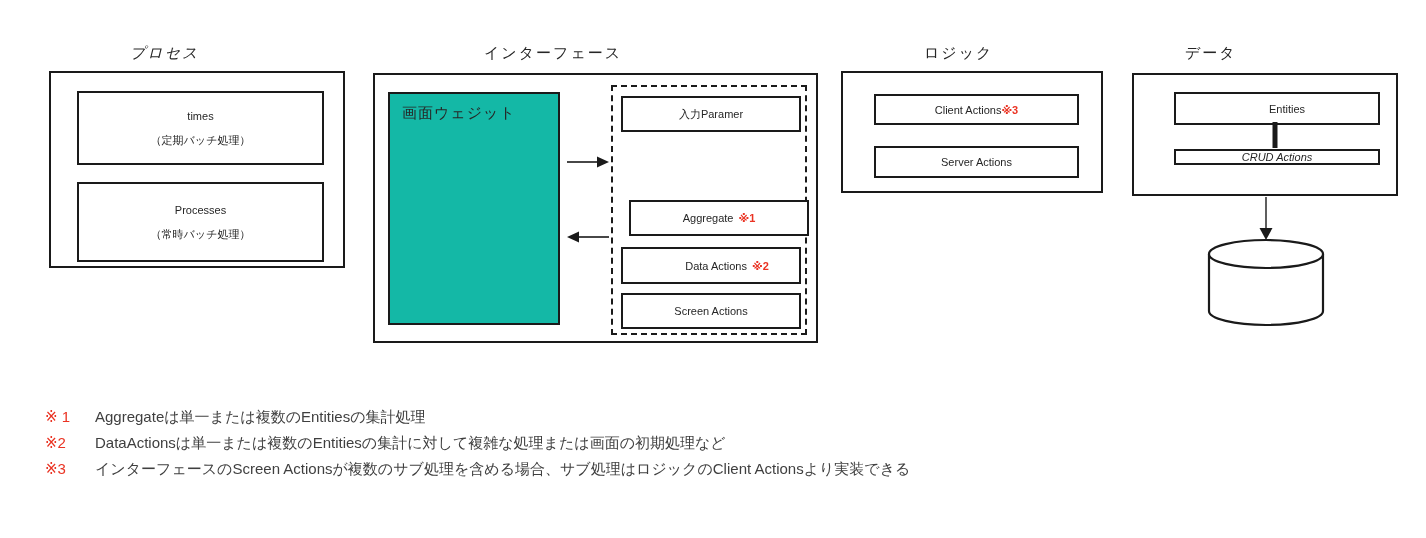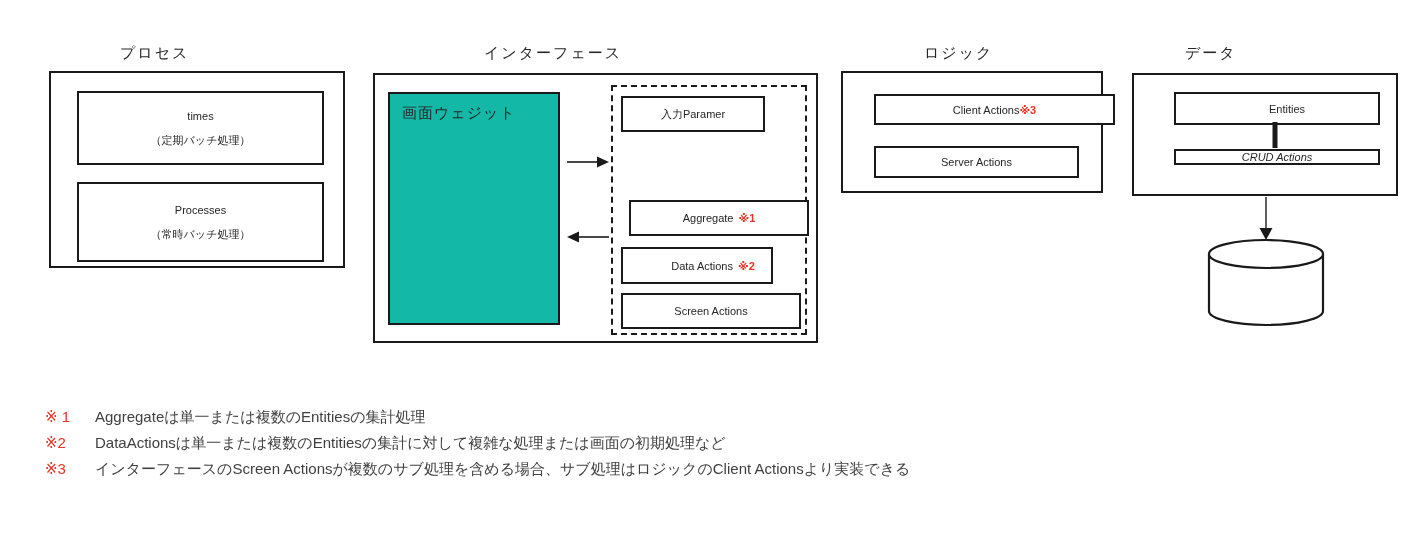--- a/index.html
+++ b/index.html
@@ -94,70 +94,70 @@
     color: #ea3323;
     white-space: pre;
     flex: 0 0 50px;
   }
 </style>
 </head>
 <body>
 
 <div class="canvas">
 
-  <div class="group-title" style="left:120px;">プロセス</div>
+  <div class="group-title" style="left:130px;font-style:italic;">プロセス</div>
   <div class="group-title" style="left:484px;">インターフェース</div>
   <div class="group-title" style="left:924px;">ロジック</div>
   <div class="group-title" style="left:1185px;">データ</div>
 
   <div class="group-box" style="left:49px; top:71px; width:296px; height:197px;">
     <div class="inner-box" style="left:26px; top:18px; width:247px; height:74px;">
       <span>times</span>
       <span>（定期バッチ処理）</span>
     </div>
     <div class="inner-box" style="left:26px; top:109px; width:247px; height:80px;">
       <span>Processes</span>
       <span>（常時バッチ処理）</span>
     </div>
   </div>
 
   <div class="group-box" style="left:373px; top:73px; width:445px; height:270px;">
     <div class="widget-box" style="left:13px; top:17px; width:172px; height:233px;">
       <span>画面ウェジット</span>
     </div>
     <div class="dashed-box" style="left:236px; top:10px; width:196px; height:250px;">
-      <div class="inner-box" style="left:8px; top:9px; width:144px; height:36px;">
+      <div class="inner-box" style="left:8px; top:9px; width:180px; height:36px;">
         <div class="row">
           <span>入力Paramer</span>
 
         </div>
       </div>
       <div class="inner-box" style="left:8px; top:113px; width:180px; height:36px;margin-left:8px;">
         <div class="row">
           <span>Aggregate</span>
           <span class="note spaced">※1</span>
         </div>
       </div>
-      <div class="inner-box" style="left:8px; top:160px; width:152px; height:37px;padding-left:32px;">
+      <div class="inner-box" style="left:8px; top:160px; width:180px; height:37px;padding-left:32px;">
         <div class="row">
           <span>Data Actions</span>
           <span class="note spaced">※2</span>
         </div>
       </div>
       <div class="inner-box" style="left:8px; top:206px; width:180px; height:36px;">
         <div class="row">
           <span>Screen Actions</span>
 
         </div>
       </div>
     </div>
   </div>
 
   <div class="group-box" style="left:841px; top:71px; width:262px; height:122px;">
-    <div class="inner-box" style="left:31px; top:21px; width:241px; height:31px;">
+    <div class="inner-box" style="left:31px; top:21px; width:205px; height:31px;">
       <div class="row">
         <span>Client Actions</span>
         <span class="note">※3</span>
       </div>
     </div>
     <div class="inner-box" style="left:31px; top:73px; width:205px; height:32px;">
       <div class="row">
         <span>Server Actions</span>
 
       </div>

